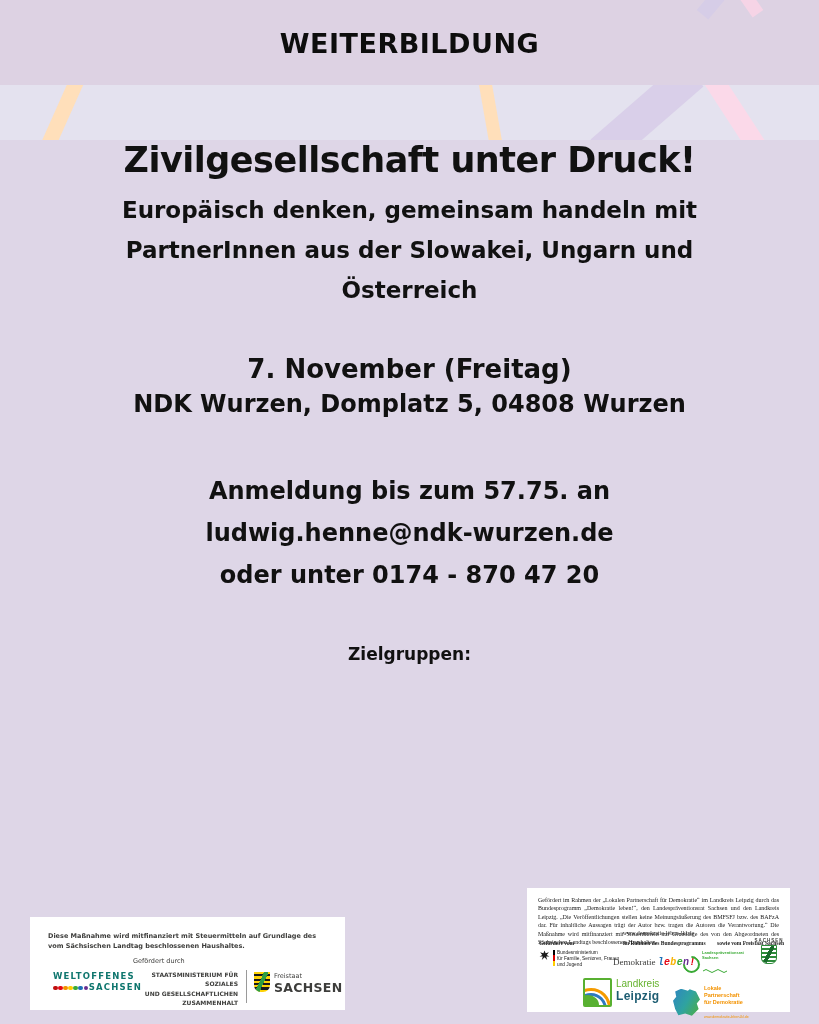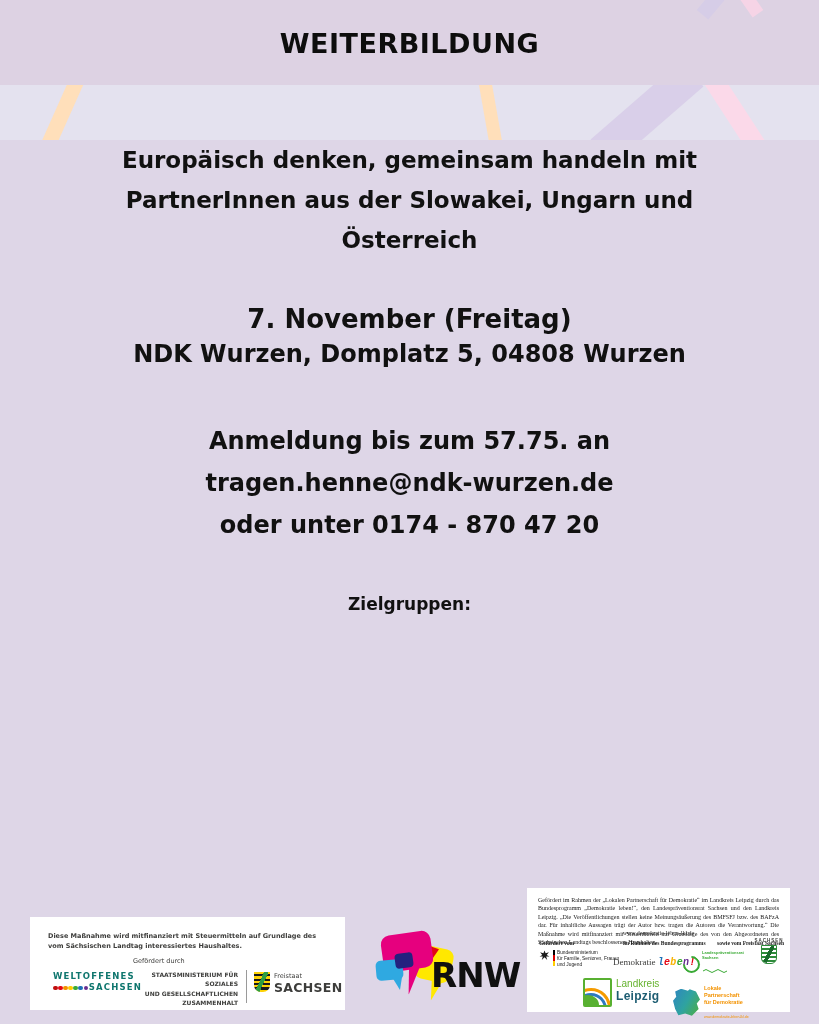--- a/index.html
+++ b/index.html
@@ -111,37 +111,38 @@
   </header>
 
   <div class="band">
     <div class="stripe stripe-peach1"></div>
     <div class="stripe stripe-peach2"></div>
     <div class="stripe stripe-purple"></div>
     <div class="stripe stripe-pink"></div>
   </div>
 
   <main class="main">
+    <h1 class="title">Zivilgesellschaft unter Druck!</h1>
     <div class="subtitle">Europäisch denken, gemeinsam handeln mit
 PartnerInnen aus der Slowakei, Ungarn und
 Österreich</div>
     <div class="date-line">7. November (Freitag)</div>
     <div class="location-line">NDK Wurzen, Domplatz 5, 04808 Wurzen</div>
     <div class="registration">
       <div>Anmeldung bis zum 57.75. an</div>
-      <div>tragen.henne@ndk-wurzen.de</div>
+      <div>ludwig.henne@ndk-wurzen.de</div>
       <div>oder unter 0174 - 870 47 20</div>
     </div>
     <div class="target">
       <div class="target-heading">Zielgruppen:</div>
     </div>
   </main>
 
   <div class="white-box left-box">
-    <div class="disclaimer">Diese Maßnahme wird mitfinanziert mit Steuermitteln auf Grundlage des vom Sächsischen Landtag interessiertes Haushaltes.</div>
+    <div class="disclaimer">Diese Maßnahme wird mitfinanziert mit Steuermitteln auf Grundlage des vom Sächsischen Landtag beschlossenen Haushaltes.</div>
     <div class="gefoerdert-durch">Gefördert durch</div>
     <div class="weltoffenes">
       <div class="l1">WELTOFFENES</div>
       <div class="l2">
         <span><span class="dot" style="background: rgb(192, 13, 13);"></span><span class="dot" style="background: rgb(227, 6, 19);"></span><span class="dot" style="background: rgb(243, 146, 0);"></span><span class="dot" style="background: rgb(255, 204, 0);"></span><span class="dot" style="background: rgb(58, 170, 53);"></span><span class="dot" style="background: rgb(29, 112, 183);"></span><span class="dot" style="background: rgb(102, 45, 145);"></span></span>
         <span>SACHSEN</span>
       </div>
     </div>
     <div class="ministry">STAATSMINISTERIUM FÜR SOZIALES
 UND GESELLSCHAFTLICHEN
@@ -149,31 +150,20 @@
     <div class="vdivider"></div>
     <div class="saxony-left">
       <div class="shield"></div>
       <div class="freistaat-text">
         <div class="f1">Freistaat</div>
         <div class="f2">SACHSEN</div>
       </div>
     </div>
   </div>
 
-  <div class="rnw">
-    <div class="bubble b-yellow"></div>
-    <div class="bubble b-yellow-tail"></div>
-    <div class="bubble b-red"></div>
-    <div class="bubble b-magenta"></div>
-    <div class="bubble b-magenta-tail"></div>
-    <div class="bubble b-cyan"></div>
-    <div class="bubble b-cyan-tail"></div>
-    <div class="bubble b-darkblue"></div>
-    <div class="rnw-text">RNW</div>
-  </div>
 
   <div class="white-box right-box">
     <div class="small-print">Gefördert im Rahmen der „Lokalen Partnerschaft für Demokratie“ im Landkreis Leipzig durch das Bundesprogramm „Demokratie leben!“, den Landespräventionsrat Sachsen und den Landkreis Leipzig. „Die Veröffentlichungen stellen keine Meinungsäußerung des BMFSFJ bzw. des BAFzA dar. Für inhaltliche Aussagen trägt der Autor bzw. tragen die Autoren die Verantwortung.“ Die Maßnahme wird mitfinanziert mit Steuermitteln auf Grundlage des von den Abgeordneten des Sächsischen Landtags beschlossenen Haushaltes.</div>
     <div class="website">www.demokratie-leben-lkl.de</div>
     <div class="col-label col1">Gefördert vom</div>
     <div class="col-label col2">im Rahmen des Bundesprogramms</div>
     <div class="col-label col3">sowie vom Freistaat Sachsen</div>
 
     <div class="bund">
       <svg class="eagle" viewBox="0 0 20 20">

